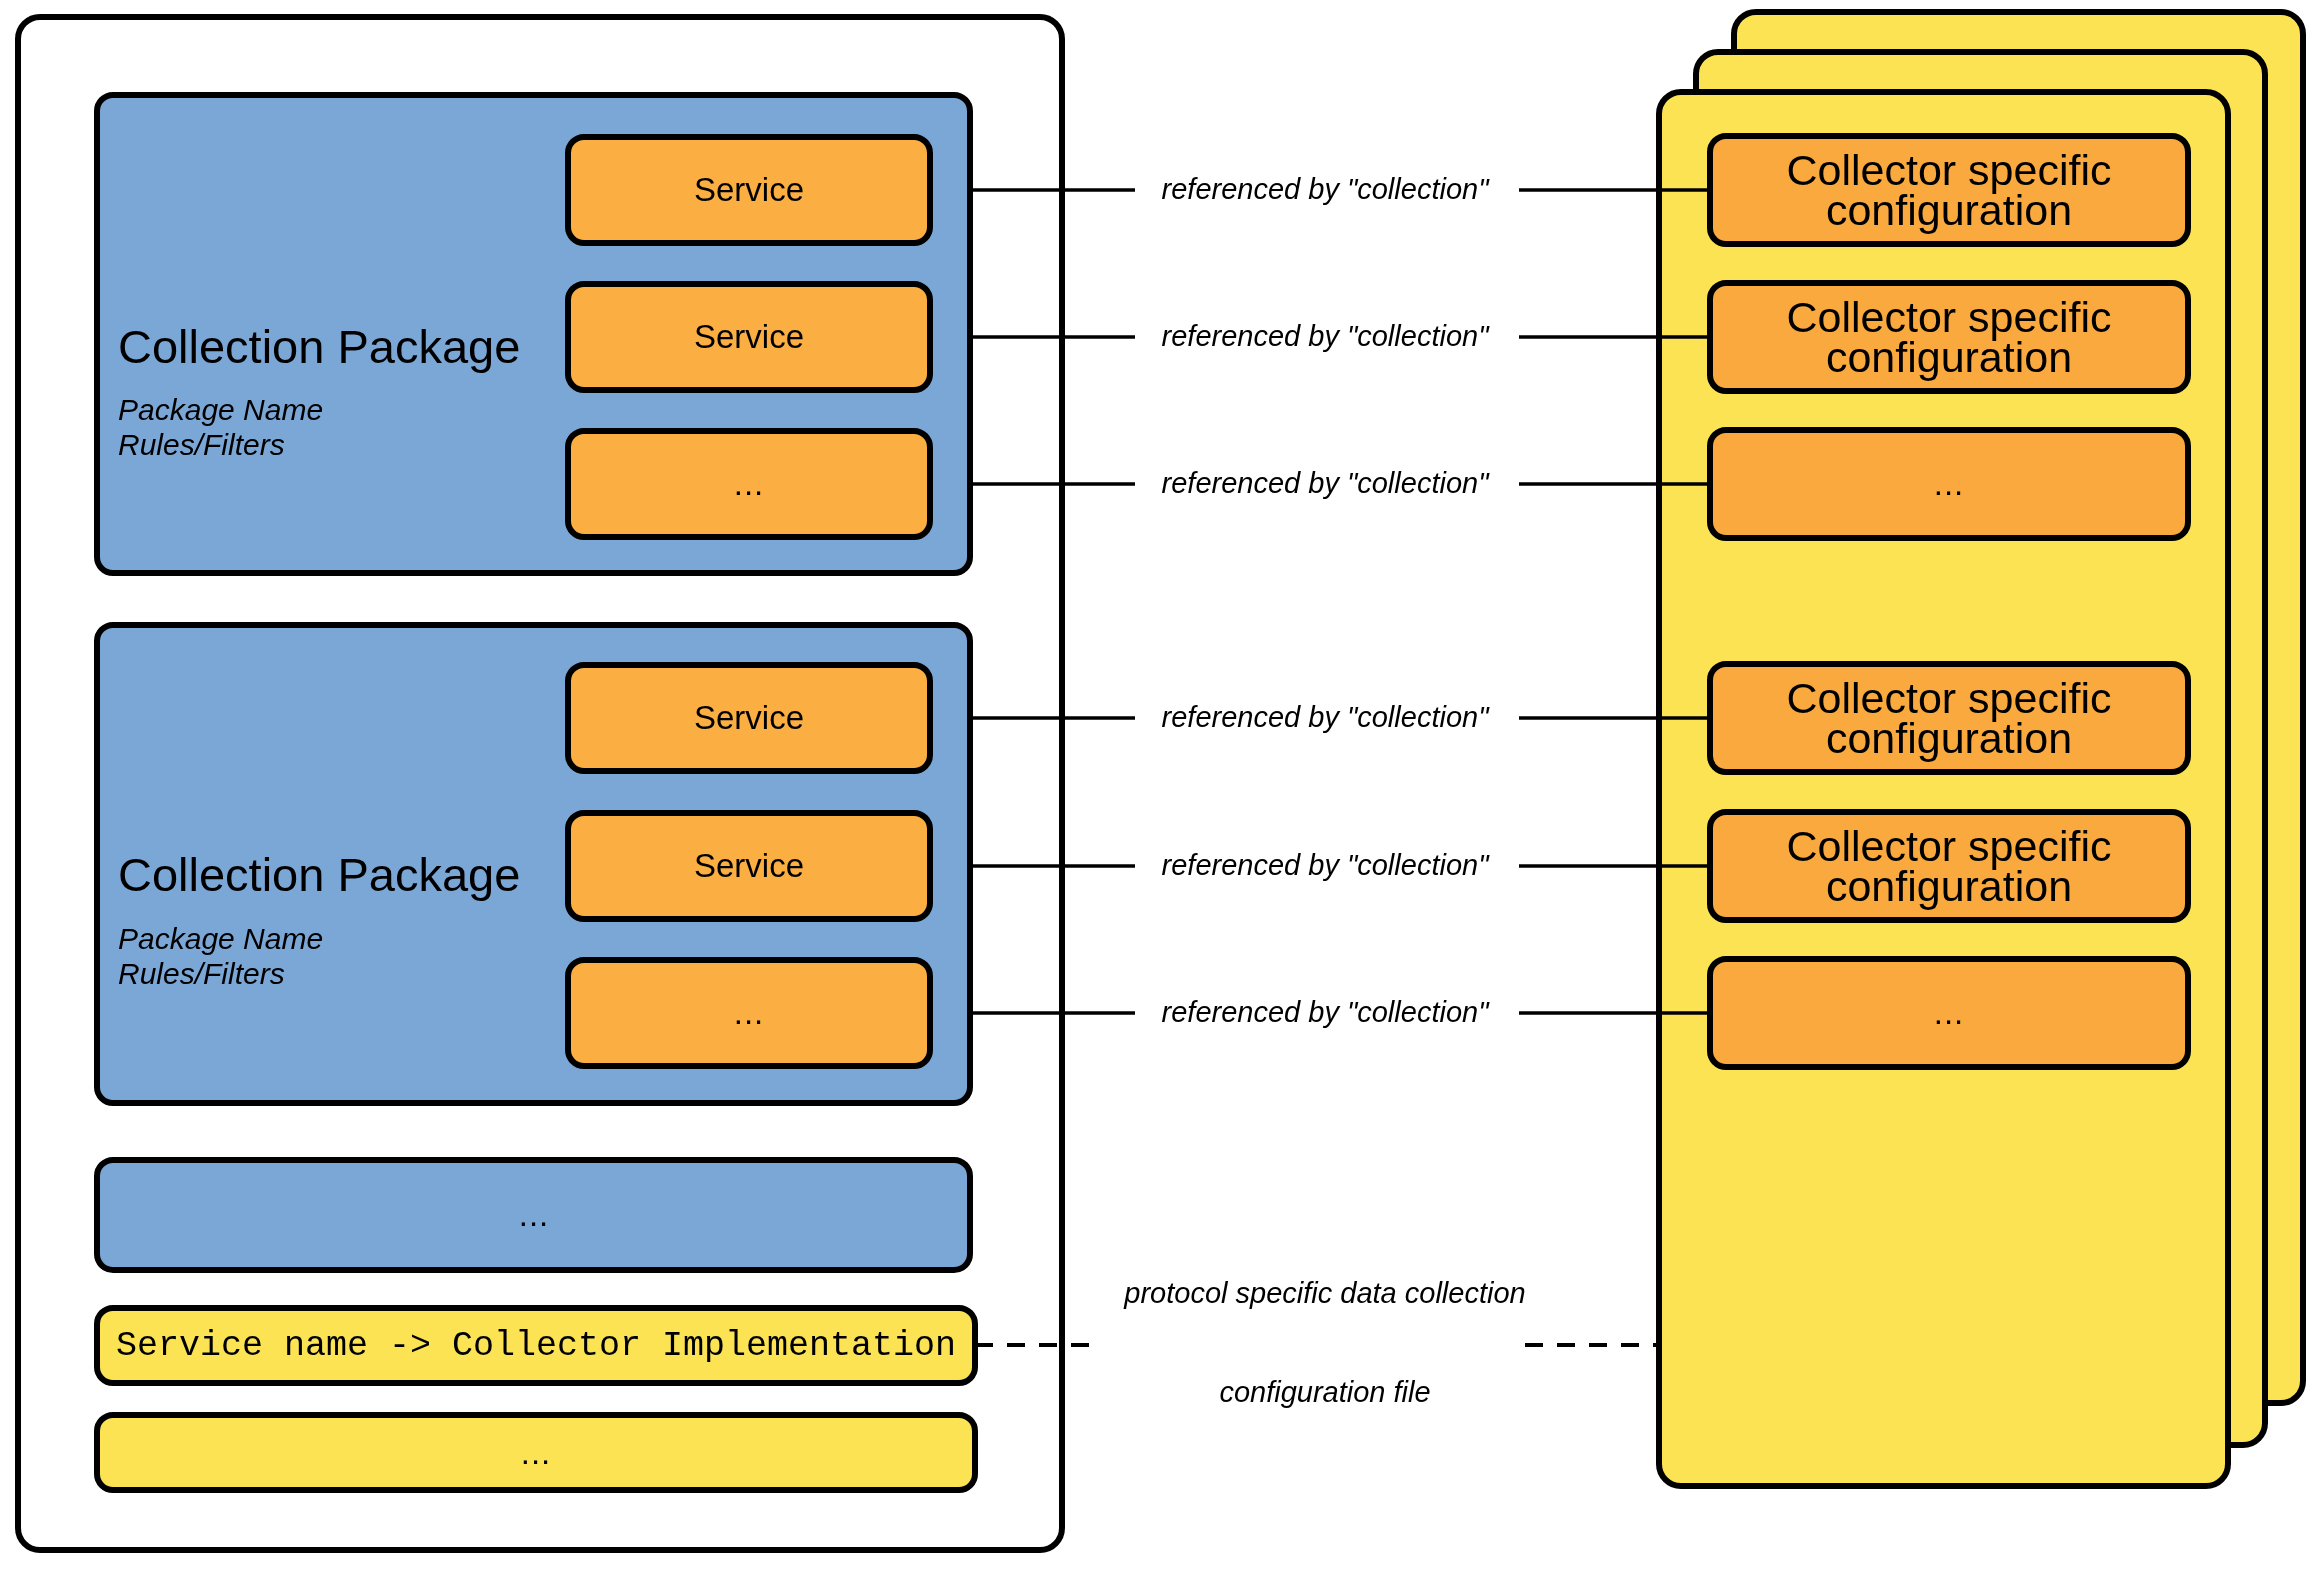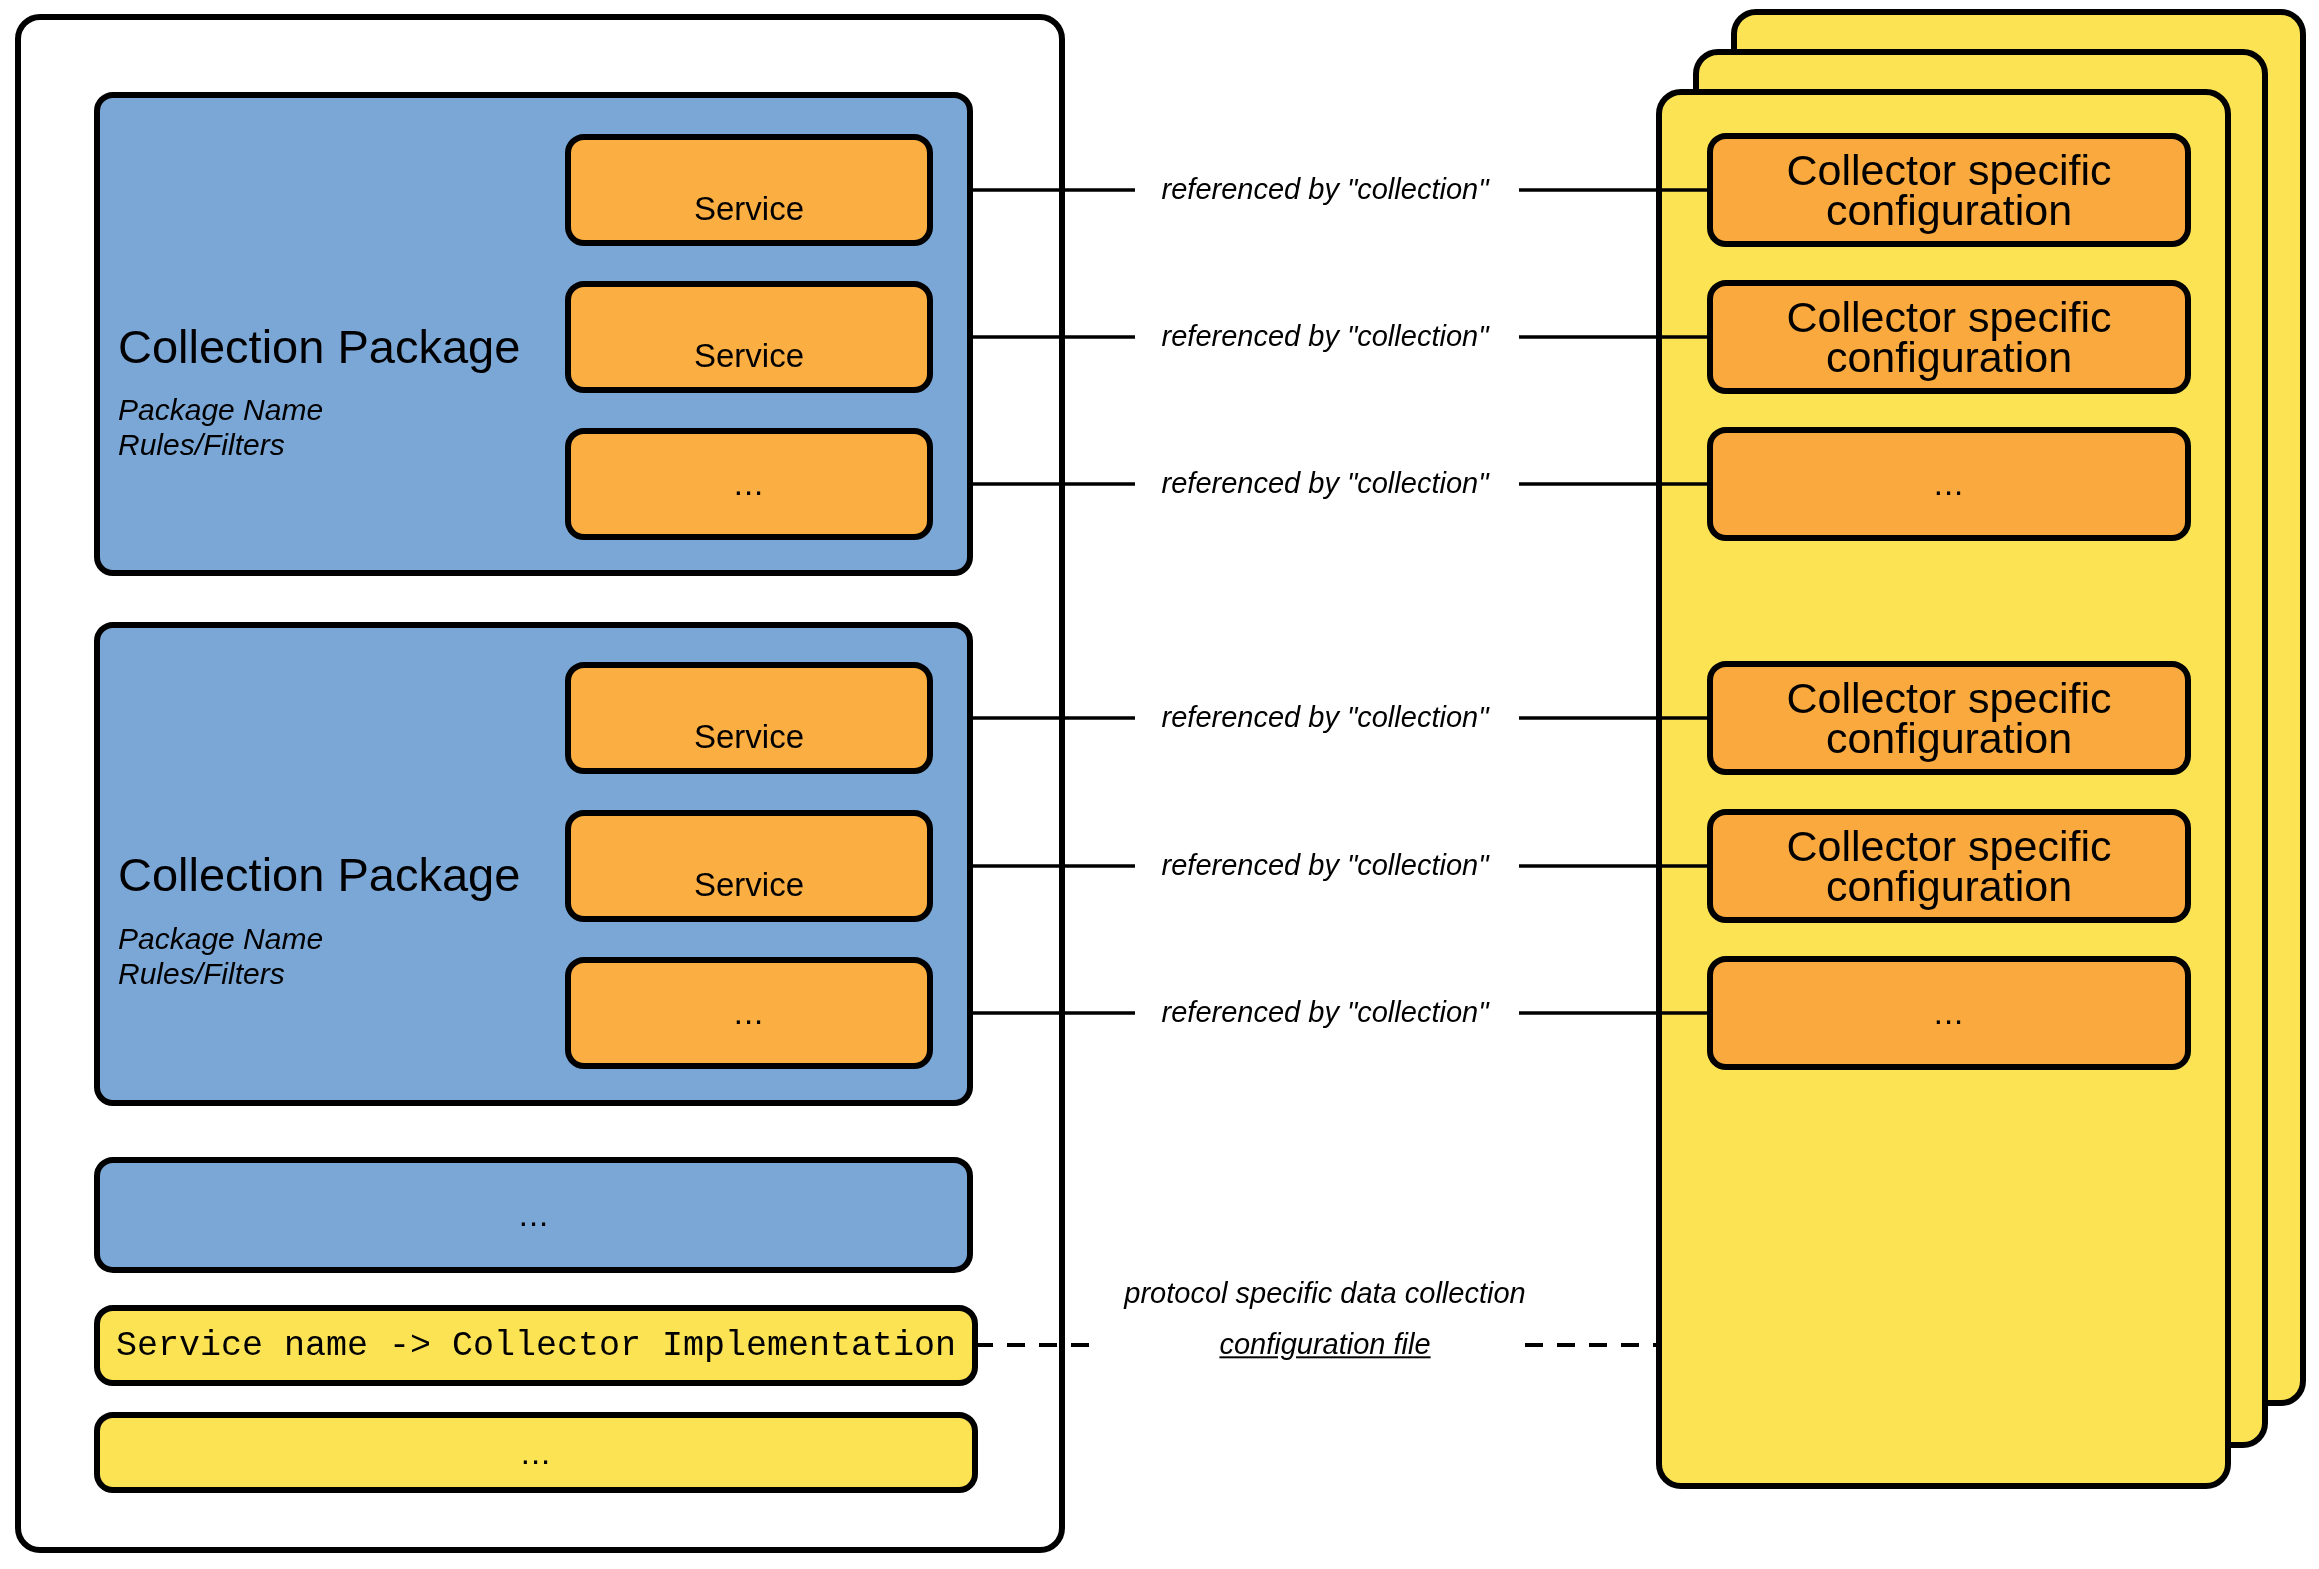--- a/index.html
+++ b/index.html
@@ -46,21 +46,20 @@
     color: #000000;
     white-space: pre;
     line-height: 1.22;
   }
   .lbl-center {
     text-align: center;
     transform: translate(-50%, -50%);
   }
   .t-service {
     font-size: 33px;
-    margin-top: 19px;
   }
   .t-ellipsis {
     font-size: 33px;
     letter-spacing: 1px;
   }
   .t-pkg-title {
     font-size: 47px;
   }
   .t-pkg-sub {
     font-size: 30px;
@@ -157,21 +156,21 @@
 
 
   <div class="lbl lbl-center t-edge" style="left:1325px; top:190px;">referenced by "collection"</div>
   <div class="lbl lbl-center t-edge" style="left:1325px; top:337px;">referenced by "collection"</div>
   <div class="lbl lbl-center t-edge" style="left:1325px; top:484px;">referenced by "collection"</div>
   <div class="lbl lbl-center t-edge" style="left:1325px; top:718px;">referenced by "collection"</div>
   <div class="lbl lbl-center t-edge" style="left:1325px; top:866px;">referenced by "collection"</div>
   <div class="lbl lbl-center t-edge" style="left:1325px; top:1013px;">referenced by "collection"</div>
 
   <div class="lbl lbl-center t-edge" style="left:1325px; top:1252px;margin-top:42px;">protocol specific data collection</div>
-  <div class="lbl lbl-center t-edge" style="left:1325px; top:1345px;text-decoration:underline;">configuration file</div>
+  <div class="lbl lbl-center t-edge" style="left:1325px; top:1393px;">configuration file</div>
 
   <div class="lbl lbl-center t-collector" style="left:1949px; top:170px;">Collector specific</div>
   <div class="lbl lbl-center t-collector" style="left:1949px; top:210px;">configuration</div>
 
   <div class="lbl lbl-center t-collector" style="left:1949px; top:317px;">Collector specific</div>
   <div class="lbl lbl-center t-collector" style="left:1949px; top:357px;">configuration</div>
 
   <div class="lbl lbl-center t-ellipsis" style="left:1949px; top:484px;">...</div>
 
   <div class="lbl lbl-center t-collector" style="left:1949px; top:698px;">Collector specific</div>

